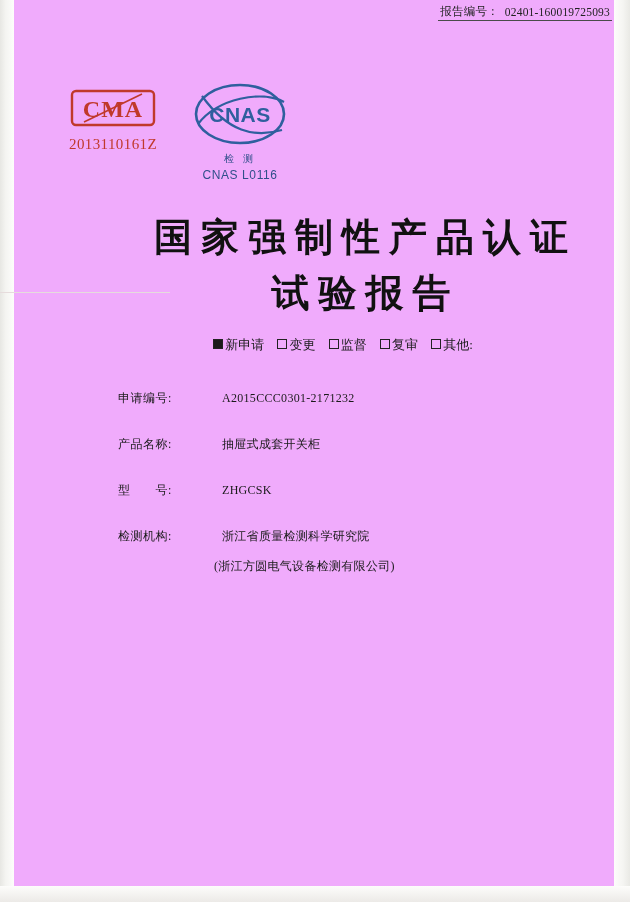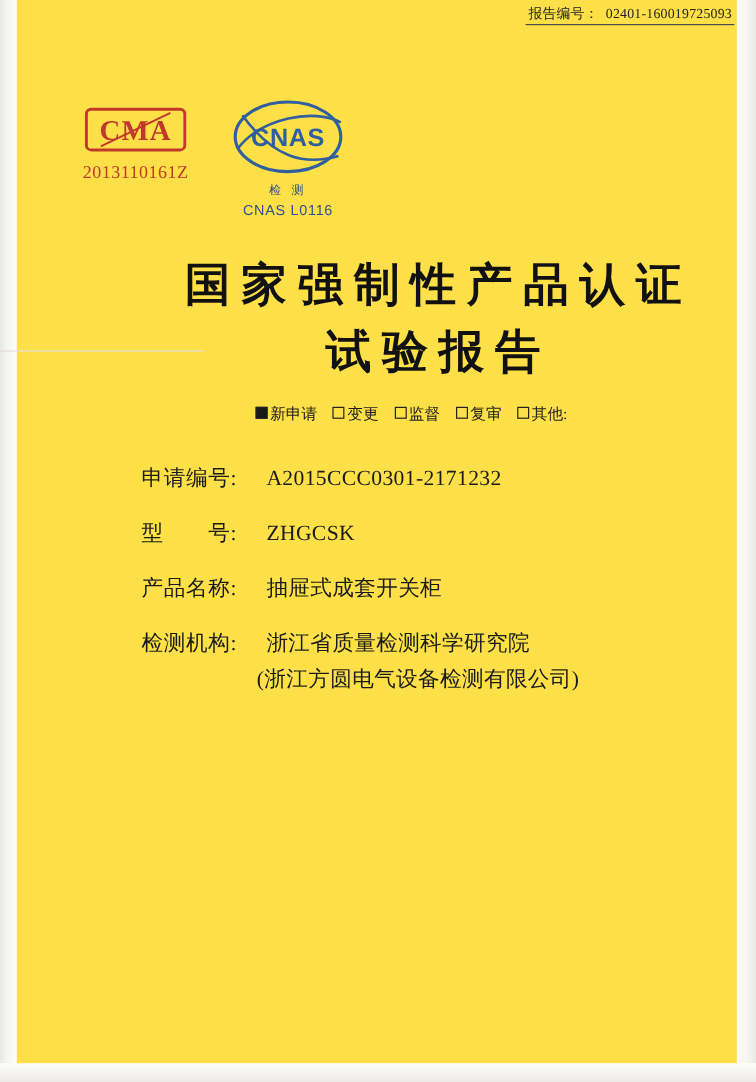--- a/index.html
+++ b/index.html
@@ -11,21 +11,21 @@
     height: 902px;
     background: #ffffff;
     font-family: "Liberation Serif", serif;
     color: #1a1a1a;
     overflow: hidden;
   }
   .page {
     position: relative;
     width: 630px;
     height: 902px;
-    background: #fde047;
+    background: #f0abfc;
   }
   
   .edge-left {
     position: absolute;
     left: 0; top: 0;
     width: 14px; height: 902px;
     background: linear-gradient(to right, #e7e7e3 0%, #f4f4f1 40%, #fdfdfb 100%);
   }
   .edge-right {
     position: absolute;
@@ -182,21 +182,21 @@
   .fields {
     position: absolute;
     top: 388px;
     left: 118px;
     width: 440px;
   }
   .field {
     display: flex;
     align-items: flex-start;
     margin-bottom: 26px;
-    font-size: 18px;
+    font-size: 12px;
     line-height: 20px;
   }
   .field .flabel {
     width: 104px;
     flex: 0 0 104px;
     letter-spacing: 0.5px;
     font-family: "Liberation Serif", serif;
   }
   .field .fvalue {
     flex: 1;
@@ -289,27 +289,27 @@
   </div>
 
   <div class="fields">
 
     <div class="field">
       <div class="flabel">申请编号:</div>
       <div class="fvalue">A2015CCC0301-2171232</div>
     </div>
 
     <div class="field">
+      <div class="flabel">产品名称:</div>
+      <div class="fvalue">抽屉式成套开关柜</div>
+    </div>
+
+    <div class="field">
       <div class="flabel">型　　号:</div>
       <div class="fvalue">ZHGCSK</div>
-    </div>
-
-    <div class="field">
-      <div class="flabel">产品名称:</div>
-      <div class="fvalue">抽屉式成套开关柜</div>
     </div>
 
     <div class="field">
       <div class="flabel">检测机构:</div>
       <div class="fvalue">
         <span>浙江省质量检测科学研究院</span>
         <span class="sub">(浙江方圆电气设备检测有限公司)</span>
       </div>
     </div>
 

